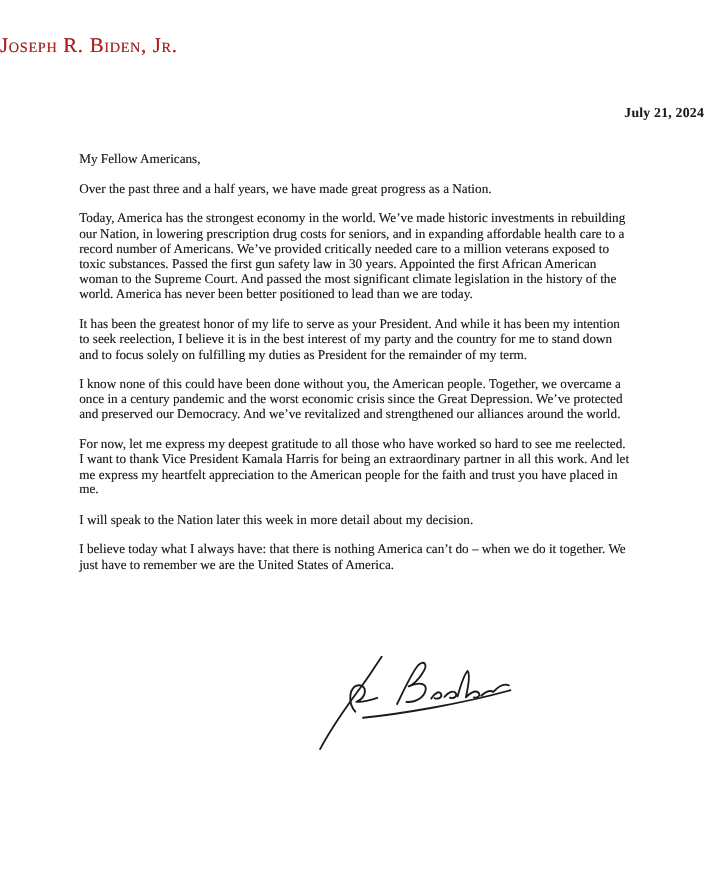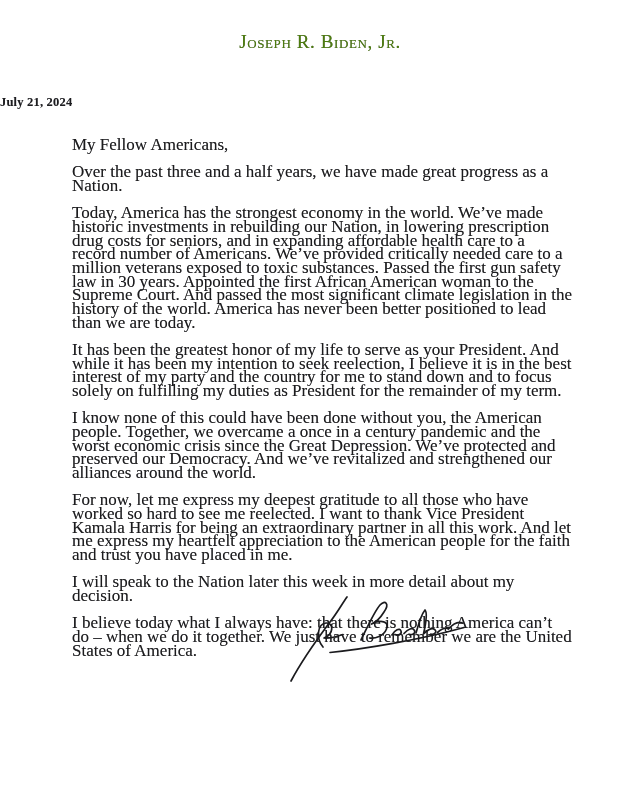--- a/index.html
+++ b/index.html
@@ -11,42 +11,41 @@
     position: relative;
     width: 640px;
     height: 800px;
     background: #ffffff;
     overflow: hidden;
     font-family: "Liberation Serif", "DejaVu Serif", serif;
     color: #1c1c1e;
   }
   .letterhead {
     margin-top: 31px;
-    text-align: center;
     font-size: 19px;
     font-variant: small-caps;
     letter-spacing: 0.6px;
-    color: #4d7c0f;
+    color: #b91c1c;
     text-shadow: 0 0 0.5px rgba(20,20,25,0.55);
   }
   .date-line {
     margin-top: 42px;
-    text-align: left;
+    text-align: right;
     font-size: 12.5px;
     font-weight: 700;
     letter-spacing: 0.2px;
     color: #1d1d20;
     text-shadow: 0 0 0.3px rgba(20,20,25,0.35);
   }
   .body-block {
     position: absolute;
     left: 72px;
     top: 138px;
     width: 500px;
-    font-size: 17px;
+    font-size: 12px;
     line-height: 13.7px;
     text-shadow: 0 0 0.35px rgba(25,25,30,0.45);
   }
   .body-block p {
     margin: 0 0 13.5px 0;
   }
   .signature-wrap {
     position: absolute;
     left: 234px;
     top: 594px;

